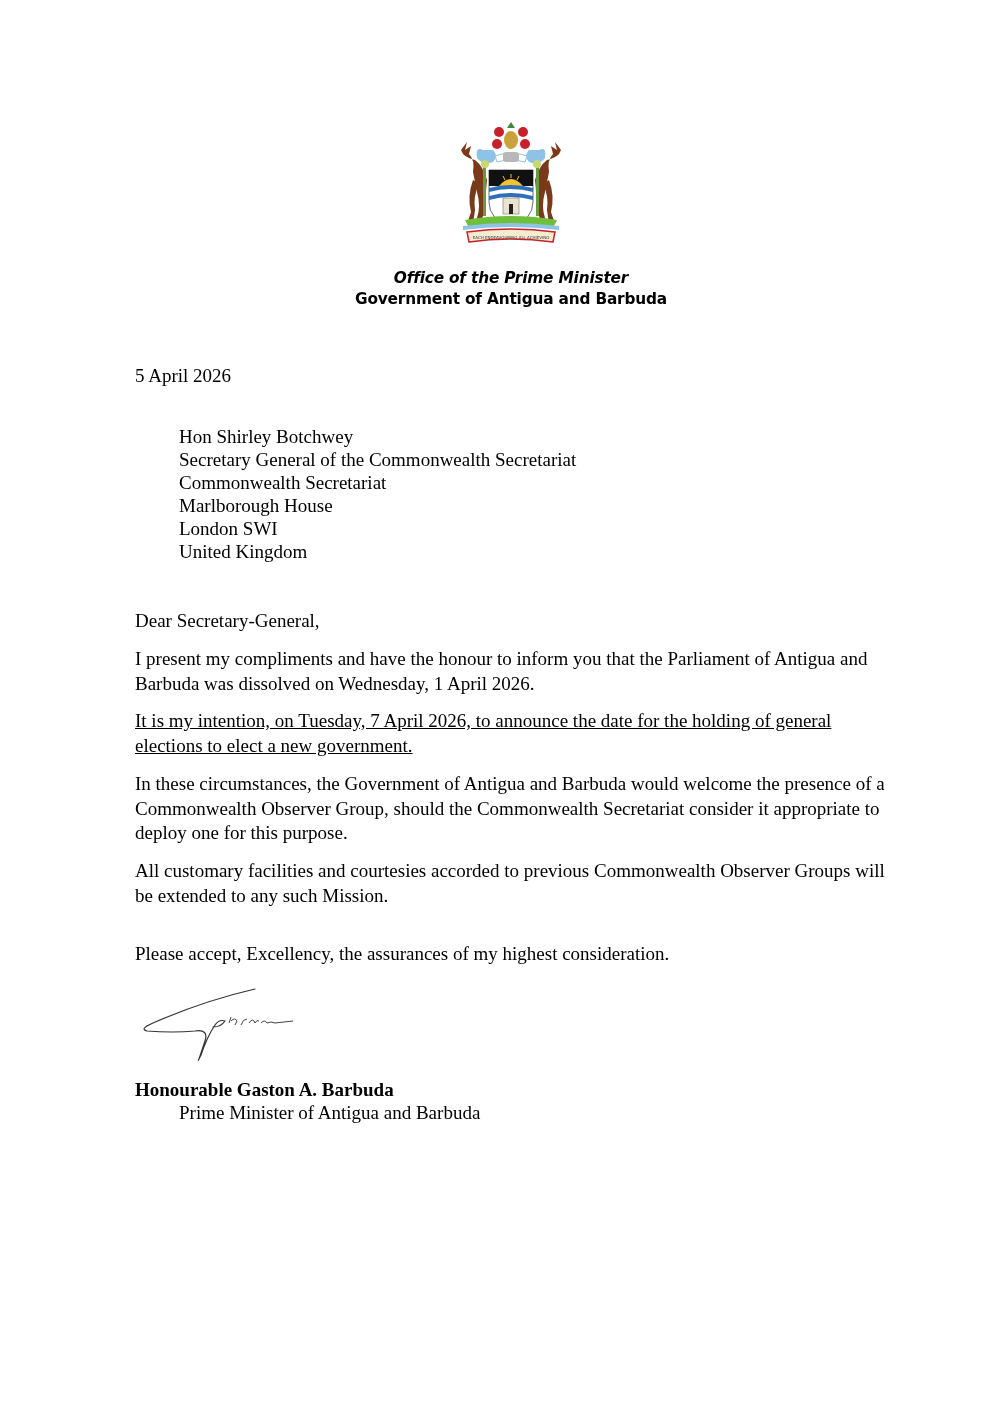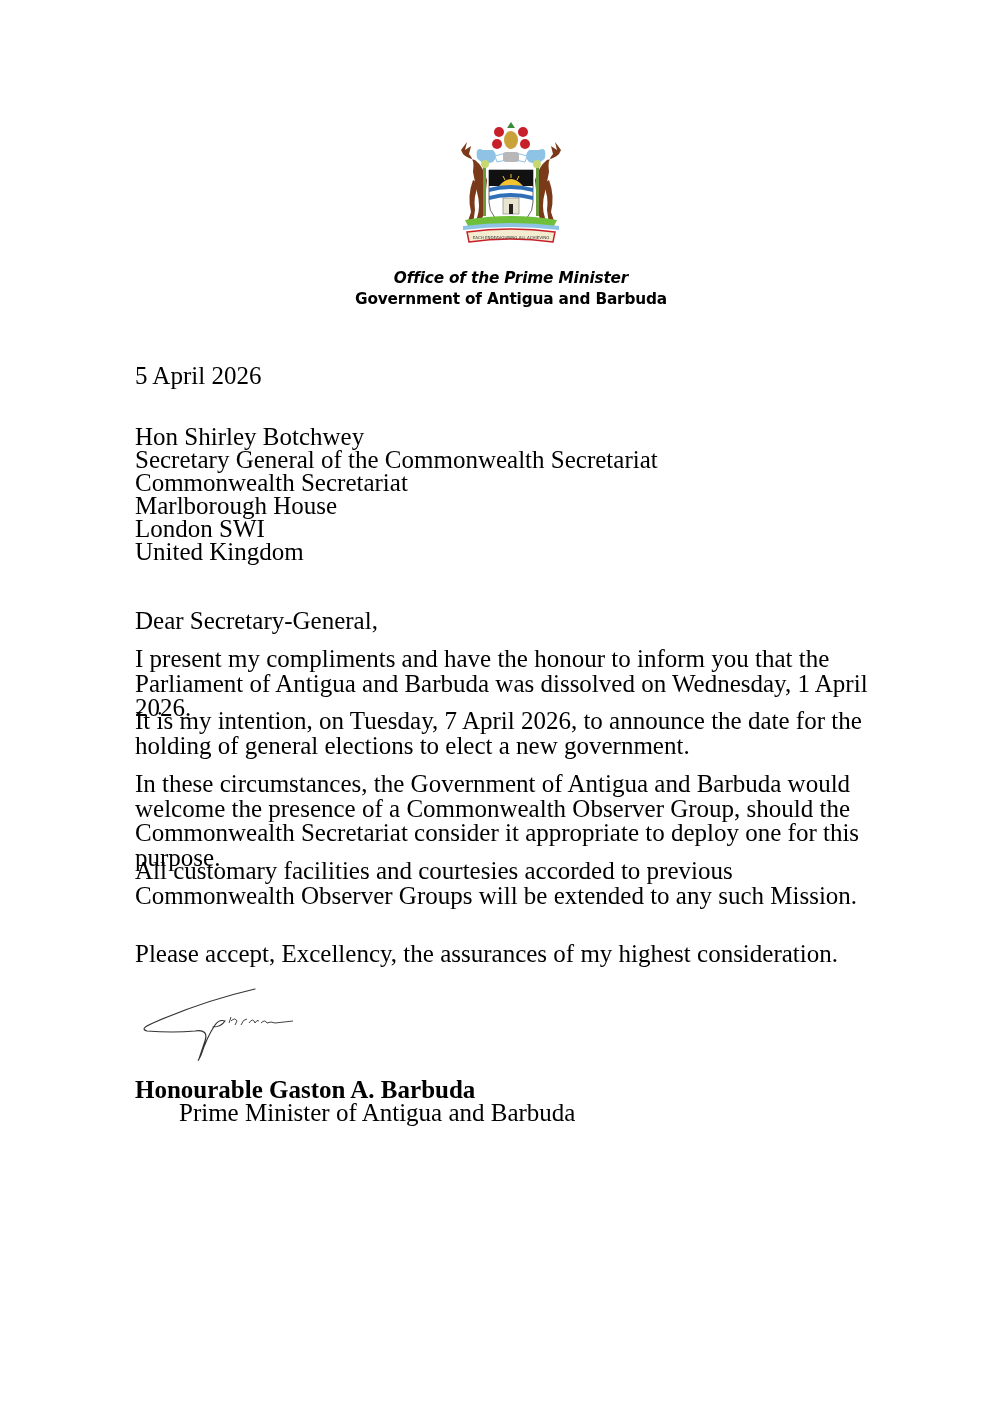--- a/index.html
+++ b/index.html
@@ -52,31 +52,31 @@
       top: 289px;
       left: 0;
       width: 992px;
       font-size: 16.5px;
       letter-spacing: -0.2px;
       transform: scaleX(0.93);
     }
     .text {
       position: absolute;
       left: 120px;
-      font-size: 25px;
+      font-size: 19px;
       line-height: 23px;
       white-space: nowrap;
     }
     .date { top: 364px; }
     .address { top: 425px; }
-    .address div { height: 23px; }
+    .address div { height: 23px; margin-left: 44px; }
     .salutation { top: 609px; }
     .para { white-space: normal; width: 760px; line-height: 24.5px; }
     .p1 { top: 647px; }
-    .p2 { top: 709px; }
+    .p2 { top: 709px; text-decoration: underline; }
     .p3 { top: 772px; }
     .p4 { top: 859px; }
     .p5 { top: 922px; margin-top: 20px; }
     .signature {
       position: absolute;
       left: 118px;
       top: 985px;
       width: 200px;
       height: 80px;
     }

